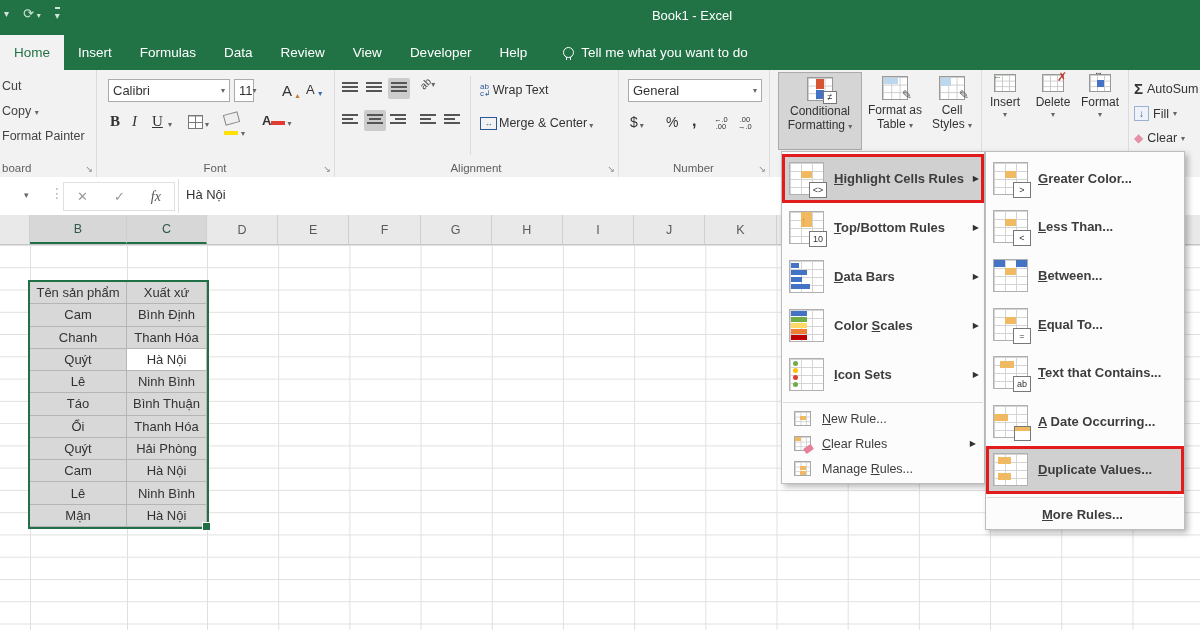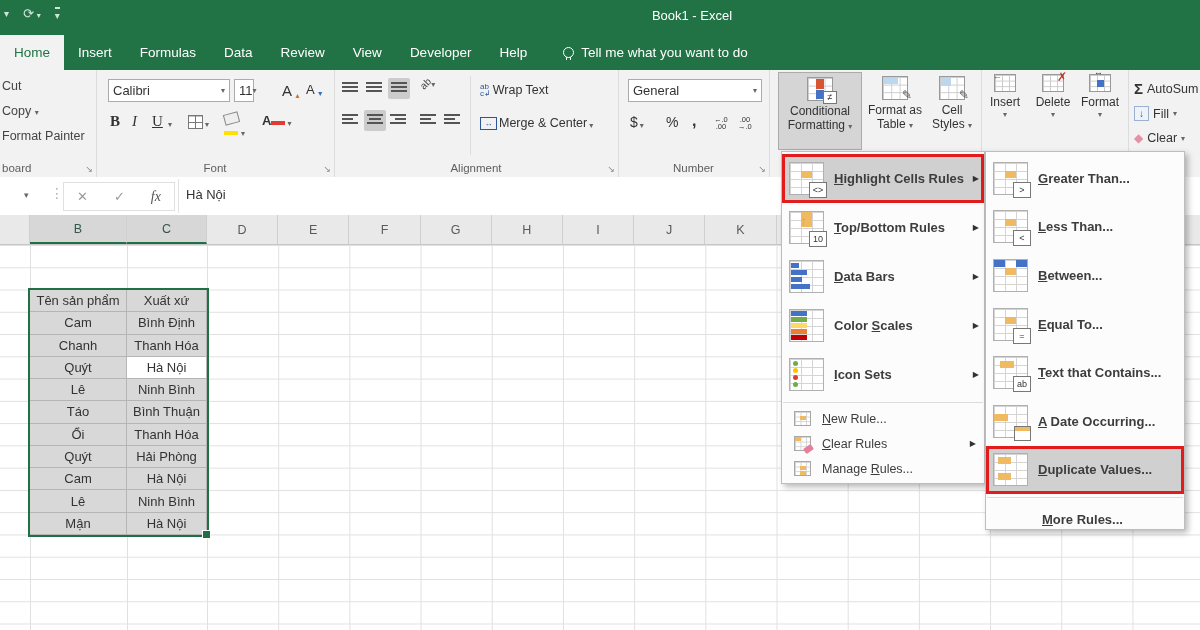--- a/index.html
+++ b/index.html
@@ -83,41 +83,41 @@
       font-size:12.5px;color:#5a5a5a;}
   .ch.sel{background:#d7d7d7;border-bottom:2px solid var(--sel_green);color:#33574a;}
   .w30{width:30px;}.w97{width:97px;}.w80{width:80px;}.wcol{width:71.2px;}.wfill{flex:1;border-right:none;}
   
   .gridarea{position:absolute;left:0;top:245px;width:1200px;height:385px;
     background-image:linear-gradient(#e0e0e0 1px,transparent 1px);background-size:100% 22.27px;}
   .vlines{position:absolute;left:207px;top:245px;right:0;height:385px;
     background-image:linear-gradient(90deg,#e0e0e0 1px,transparent 1px);background-size:71.2px 100%;}
   .vl{position:absolute;top:245px;height:385px;width:1px;background:#e0e0e0;}
   
-  .dtable{position:absolute;left:30px;top:290px;width:177px;box-shadow:0 0 0 2px var(--sel_green);}
+  .dtable{position:absolute;left:30px;top:282px;width:177px;box-shadow:0 0 0 2px var(--sel_green);}
   .drow{display:flex;height:22.27px;}
   .dc{box-sizing:border-box;border-right:1px solid #b5b5b5;border-bottom:1px solid #b5b5b5;
       background:var(--selection_fill);font-size:13px;color:#333;display:flex;align-items:center;justify-content:center;}
   .dc.c1{width:97px;}.dc.c2{width:80px;}
   .dc.active{background:#fff;}
   .fillh{position:absolute;right:-4px;bottom:-4px;width:7px;height:7px;background:var(--sel_green);border:1px solid #fff;}
   
   .menu{position:absolute;background:#fcfcfc;border:1px solid #bdbdbd;box-shadow:3px 3px 6px rgba(0,0,0,.28);
         padding:2px 0;z-index:50;box-sizing:border-box;}
   .cfmenu{left:781px;top:151px;width:204px;}
   .cfsub{left:985px;top:151px;width:200px;}
   .mitem{height:49px;display:flex;align-items:center;padding:0 5px 0 7px;font-size:13px;font-weight:bold;color:#3d3d3d;}
   .mitem.sub{height:48.6px;}
   .mitem .txt{white-space:nowrap;}
   .mitem .sa{margin-left:auto;font-size:8px;color:#333;}
   .mitem.hl{background:var(--menu_highlight);box-shadow:inset 0 0 0 3px var(--red_callout);}
   .msep{height:1px;background:#dcdcdc;margin:3px 1px;}
   .msmall{height:25px;display:flex;align-items:center;gap:11px;padding:0 8px 0 12px;font-size:12.5px;color:#3d3d3d;}
   .msmall .sa{margin-left:auto;font-size:8px;color:#333;}
-  .morerow{height:26px;display:flex;align-items:flex-end;padding-left:56px;font-size:13px;font-weight:bold;color:#3d3d3d;}
+  .morerow{height:26px;display:flex;align-items:center;padding-left:56px;font-size:13px;font-weight:bold;color:#3d3d3d;}
   .uk{text-decoration:underline;}
   
   .mg{position:relative;flex:0 0 35px;width:35px;height:33px;margin-right:10px;background:#fff;border:1px solid #b0b0b0;
       box-sizing:border-box;background-image:linear-gradient(#d4d4d4 1px,transparent 1px),
       linear-gradient(90deg,#d4d4d4 1px,transparent 1px);background-size:11px 8px;}
   .oc{position:absolute;background:var(--icon_orange);}
   .bc{position:absolute;background:var(--icon_blue);}
   .ob{position:absolute;right:-4px;bottom:-4px;width:16px;height:14px;background:#fff;border:1px solid #777;
       font-size:9px;font-weight:normal;display:flex;align-items:center;justify-content:center;color:#333;}
   .upar{position:absolute;left:10px;top:1px;color:#e8a33d;font-size:14px;font-weight:bold;}
@@ -472,21 +472,21 @@
       <span class="txt"><span>Manage </span><span class="uk">R</span><span>ules...</span></span>
     </div>
   </div>
 
   <div class="menu cfsub">
     <div class="mitem sub">
       <span class="mg">
         <span class="oc" style="left:11px;top:8px;width:11px;height:7px"></span>
         <span class="ob">&gt;</span>
       </span>
-      <span class="txt"><span class="uk">G</span><span>reater Than...</span></span>
+      <span class="txt"><span class="uk">G</span><span>reater Color...</span></span>
     </div>
     <div class="mitem sub">
       <span class="mg">
         <span class="oc" style="left:11px;top:8px;width:11px;height:7px"></span>
         <span class="ob">&lt;</span>
       </span>
       <span class="txt"><span class="uk">L</span><span>ess Than...</span></span>
     </div>
     <div class="mitem sub">
       <span class="mg">

